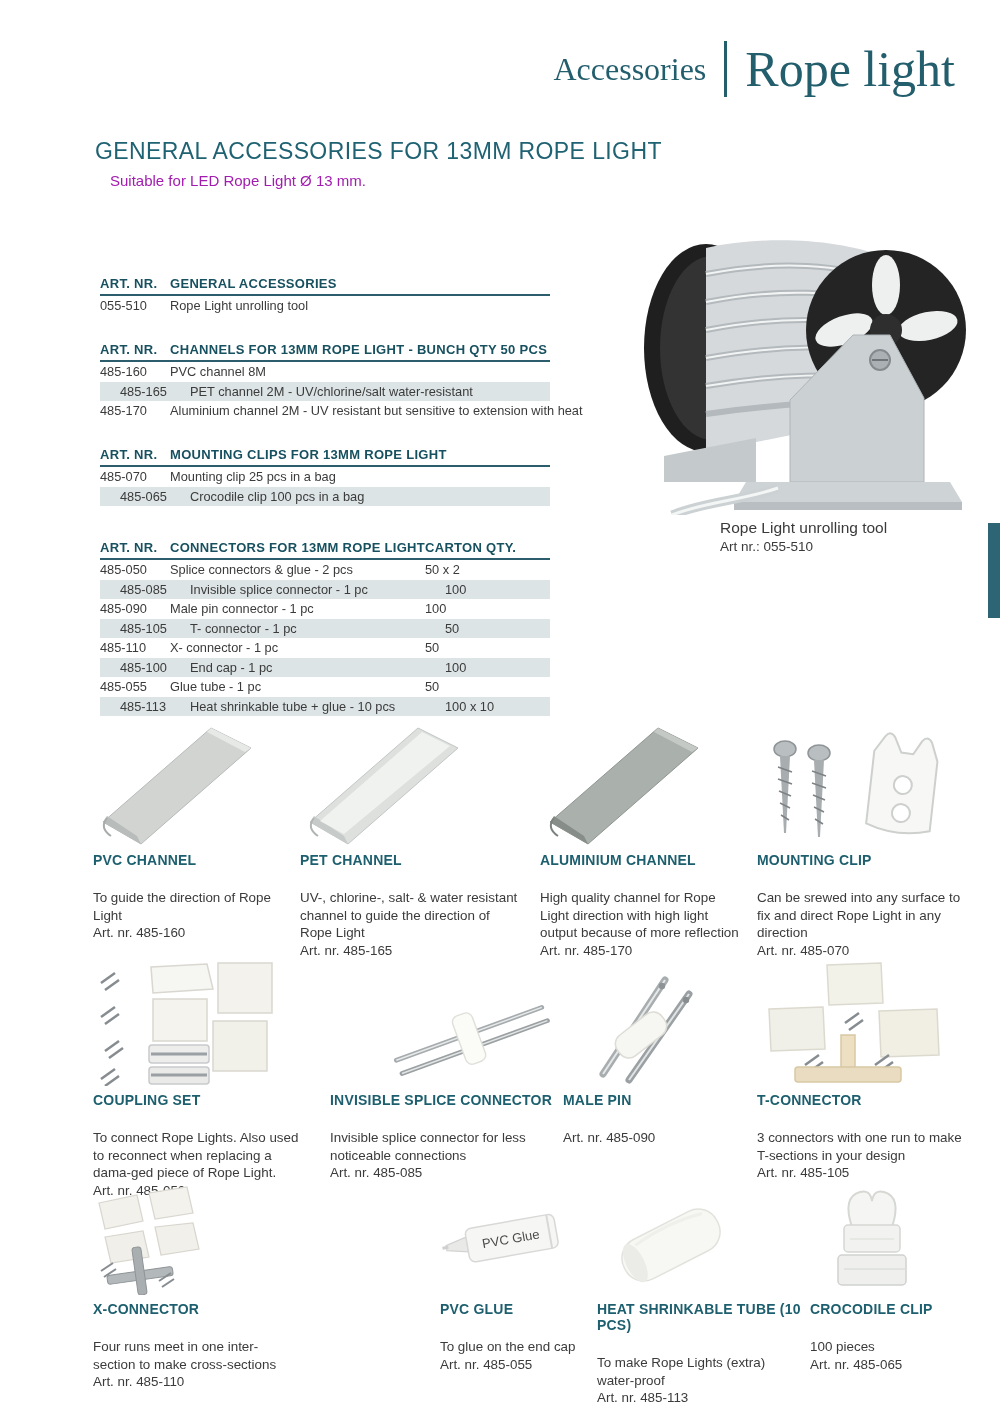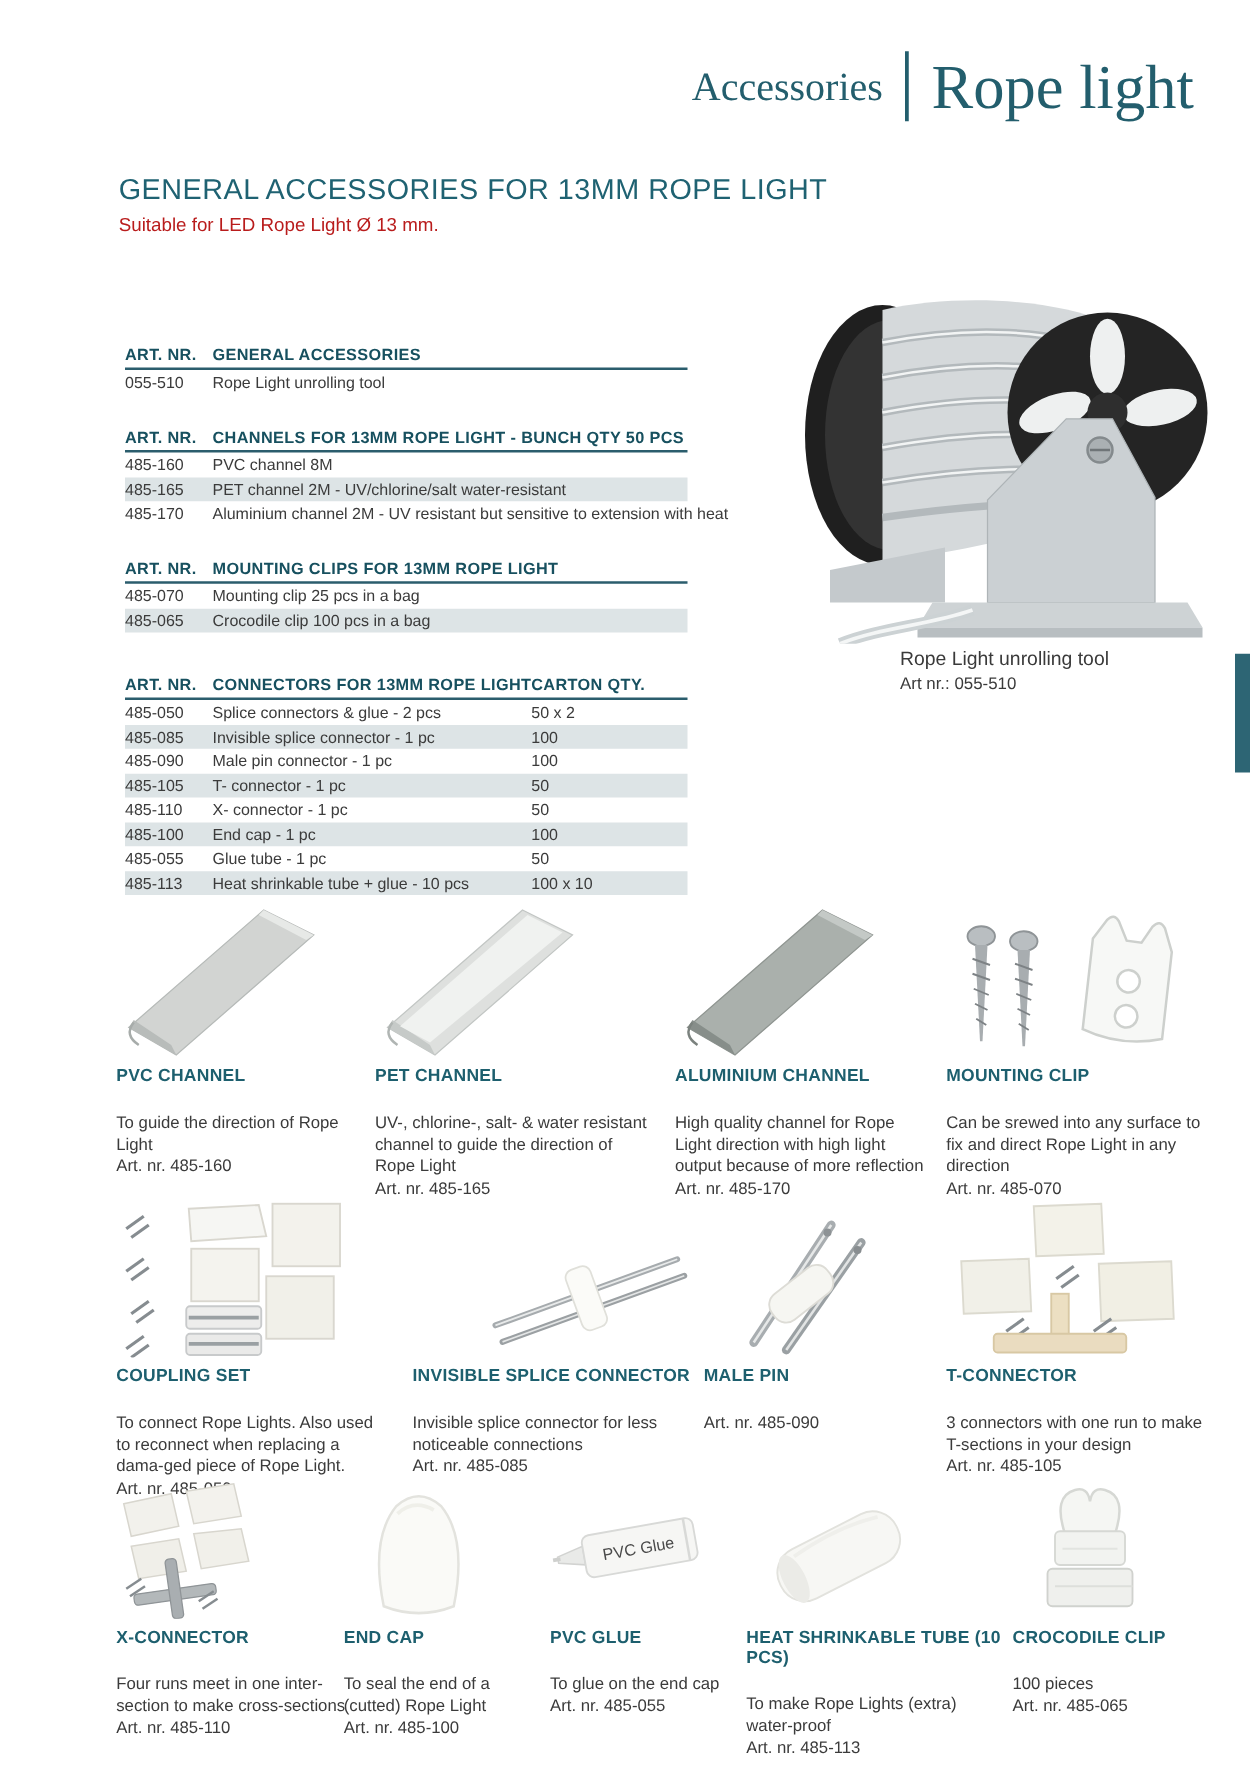--- a/index.html
+++ b/index.html
@@ -8,31 +8,31 @@
 
   
   .masthead{position:absolute;top:40px;right:45px;display:flex;align-items:center;gap:18px;}
   .masthead .section{font-family:"Liberation Serif",serif;font-size:32px;color:#235e6d;}
   .masthead .bar{width:3px;height:56px;background:#235e6d;}
   .masthead .title{font-family:"Liberation Serif",serif;font-size:50px;color:#235e6d;}
 
   
   .intro-title{position:absolute;left:95px;top:138px;font-size:23px;font-weight:500;
                color:#1f6272;letter-spacing:.4px;}
-  .intro-sub{position:absolute;left:95px;top:172px;font-size:15px;color:#b91c1c;}
+  .intro-sub{position:absolute;left:110px;top:172px;font-size:15px;color:#a21caf;}
 
   
   .tbl{position:absolute;left:100px;width:450px;font-size:12.8px;margin-top:45px;}
   .thead{display:grid;grid-template-columns:70px 1fr;border-bottom:2px solid #2b5d6d;padding-bottom:3px;}
   .thead.three{grid-template-columns:70px 255px 1fr;}
   .thead span{color:#17505f;font-weight:bold;font-size:13px;letter-spacing:.3px;white-space:nowrap;}
   .trow{display:grid;grid-template-columns:70px 1fr;height:19.5px;align-items:center;}
   .trow.three{grid-template-columns:70px 255px 1fr;}
   .trow span{white-space:nowrap;}
-  .shade{background:#dde4e6;}
+  .shade{background:#dde4e6;padding-left:20px;}
 
   
   .featured{position:absolute;left:628px;top:230px;}
   .fcaption{position:absolute;left:720px;top:519px;font-size:15.5px;color:#3a3a3a;}
   .fcaption .art{font-size:13.5px;margin-top:2px;}
   .edge-tab{position:absolute;left:988px;top:523px;width:12px;height:95px;background:#2d6574;}
 
   
   .card{position:absolute;}
   .card .img{display:flex;align-items:flex-end;}
@@ -363,31 +363,20 @@
           <line x1="66" y1="96" x2="78" y2="88"></line>
             <line x1="69" y1="102" x2="81" y2="94"></line>
         </g>
       </svg>
     </div>
     <div class="ptitle">X-CONNECTOR</div>
     <div class="pdesc">Four runs meet in one inter-section to make cross-sections</div>
     <div class="part">Art. nr. 485-110</div>
   </div>
 
-  <div class="card" style="left:275px;top:1183px;width:165px">
-    <div class="img" style="height:112px">
-      <svg width="85" height="106" viewBox="0 0 85 106" style="margin-left:18px">
-        <path d="M14,96 Q3,42 24,16 Q42,0 60,16 Q81,42 70,96 Q42,107 14,96 Z" fill="#fafaf7" stroke="#e3e3de" stroke-width="2"></path>
-        <path d="M25,22 Q38,10 54,19" stroke="#efefe9" fill="none" stroke-width="3"></path>
-      </svg>
-    </div>
-    <div class="ptitle">END CAP</div>
-    <div class="pdesc">To seal the end of a (cutted) Rope Light</div>
-    <div class="part">Art. nr. 485-100</div>
-  </div>
 
   <div class="card" style="left:440px;top:1183px;width:155px">
     <div class="img" style="height:112px">
       <svg width="135" height="82" viewBox="0 0 135 82" style="margin-bottom:14px">
         <g transform="rotate(-10 67 41)">
           <polygon points="6,36 27,31 27,46 6,41" fill="#e9eae8" stroke="#d2d3d1" stroke-width="1.2"></polygon>
           <line x1="2" y1="38" x2="8" y2="38" stroke="#cfd0ce" stroke-width="3"></line>
           <rect x="27" y="23" width="90" height="34" rx="6" fill="#f6f6f4" stroke="#d8d9d7" stroke-width="1.5"></rect>
           <line x1="110" y1="23" x2="110" y2="57" stroke="#d8d9d7" stroke-width="2"></line>
           <text x="42" y="45" font-size="13" fill="#4a4a4a">PVC Glue</text>

